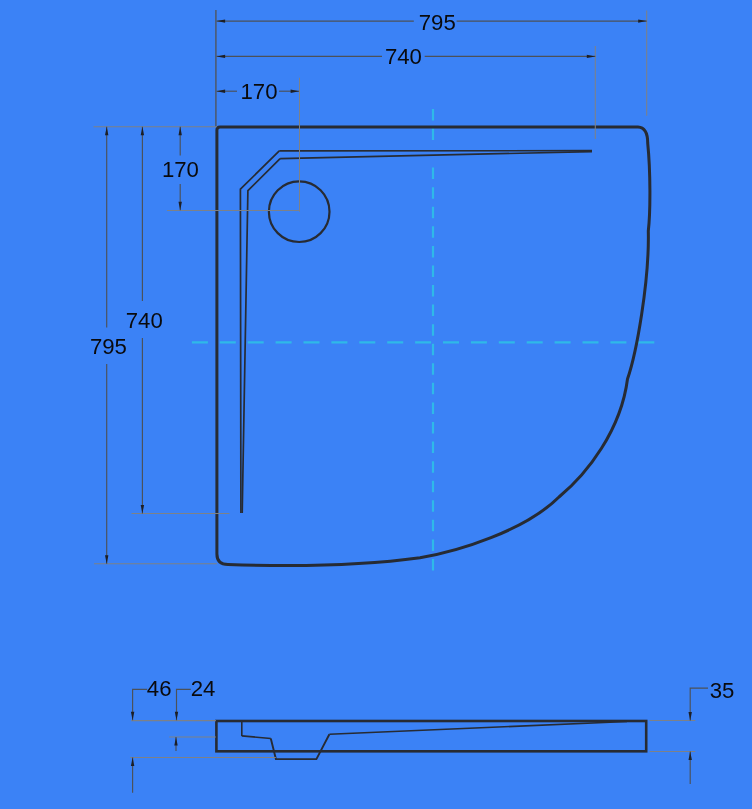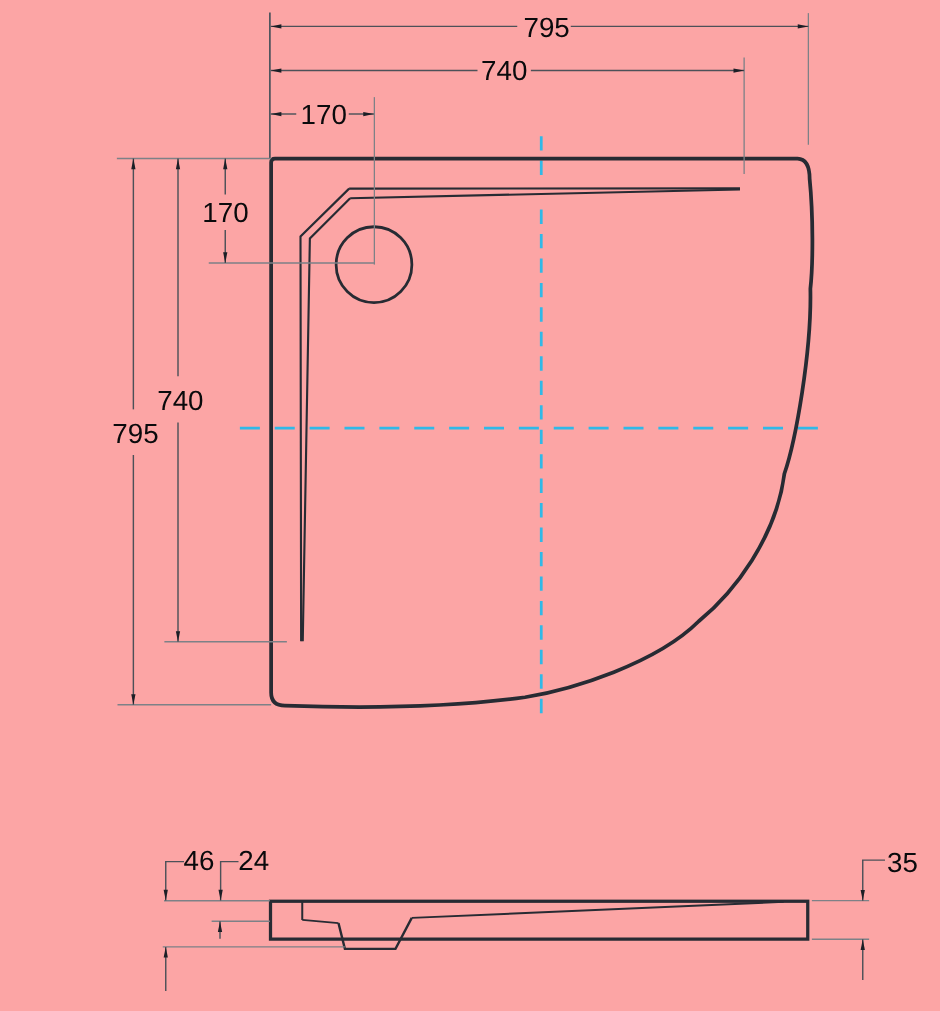--- a/index.html
+++ b/index.html
@@ -1,16 +1,16 @@
 <!DOCTYPE html>
 <html><head>
 <meta charset="utf-8">
 <style>
   html,body{margin:0;padding:0;background:#ffffff;}
-  #page{width:752px;height:809px;position:relative;background:#fca5a5;overflow:hidden;text-decoration:underline;}
+  #page{width:752px;height:809px;position:relative;background:#3b82f6;overflow:hidden;text-decoration:underline;}
   svg{position:absolute;left:0;top:0;}
   text{font-family:"Liberation Sans",sans-serif;fill:#0a0a0c;}
 </style>
 </head>
 <body>
 
 <div id="page">
 <svg width="752" height="809" viewBox="0 0 752 809">
 
   <line x1="433" y1="108.9" x2="433" y2="140.1" stroke="#2fb9e8" stroke-width="2.2" stroke-dasharray="11.5 8.07"></line>

